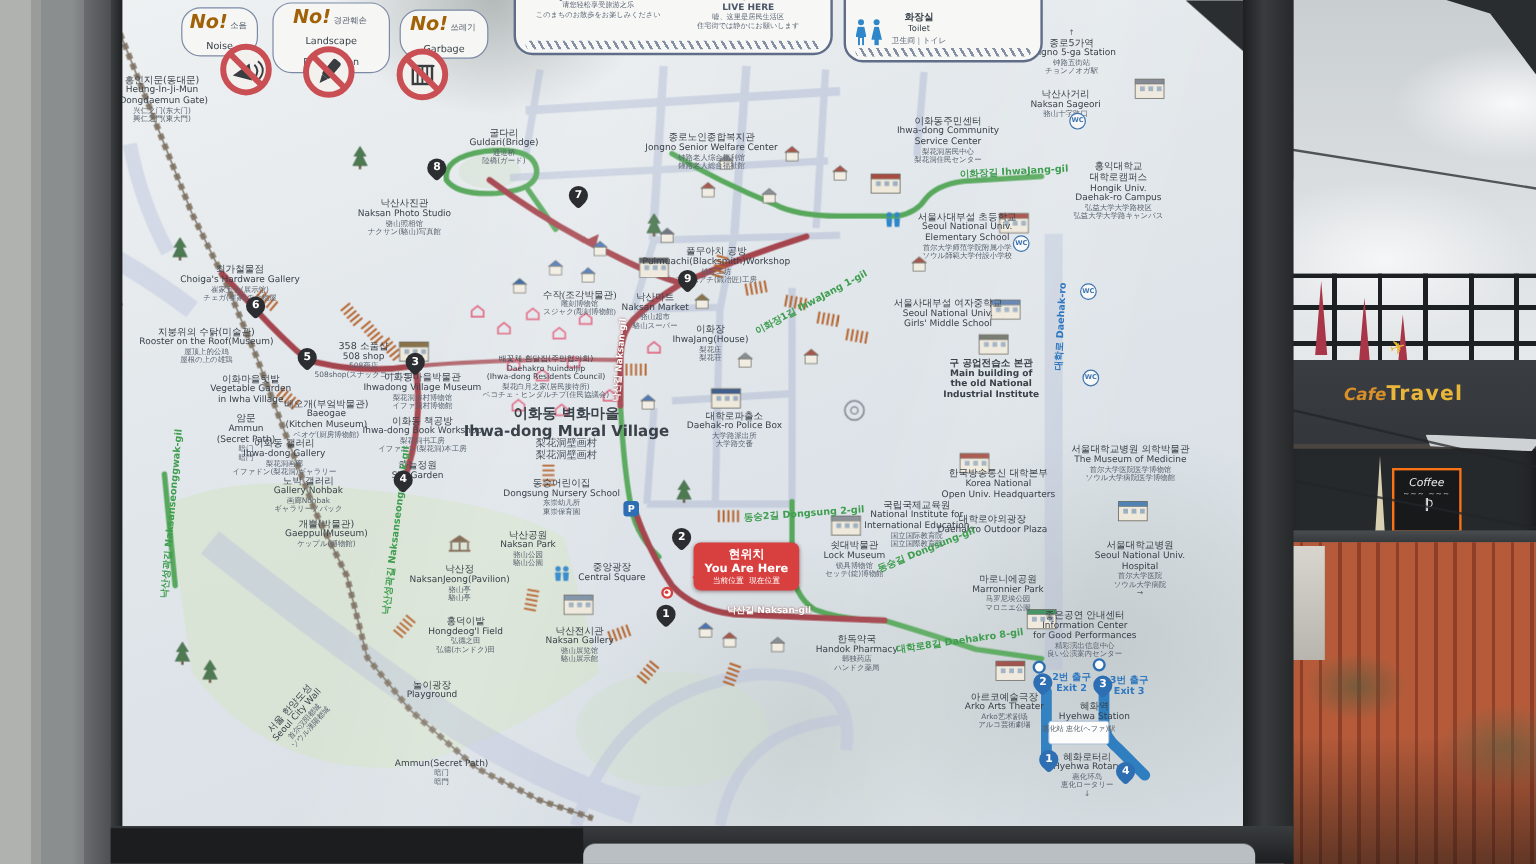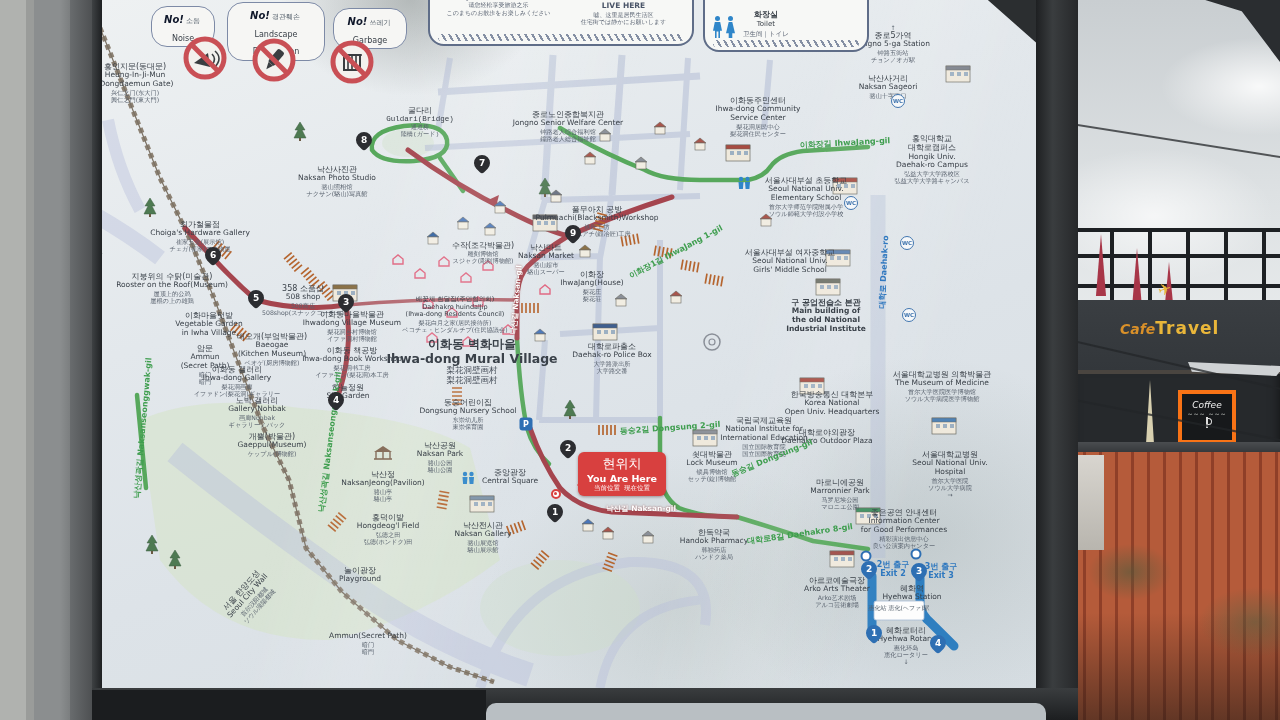--- a/index.html
+++ b/index.html
@@ -30,21 +30,21 @@
   .umb{position:absolute;width:18px;background:#a83648;clip-path:polygon(50% 0,78% 100%,22% 100%);}
   .cafe-body{position:absolute;left:0;top:78px;right:0;height:70px;background:linear-gradient(#3a3e42,#33373b);}
   .cafe-sign{position:absolute;left:50px;top:96px;white-space:nowrap;text-align:center;}
   .cafe-sign .c1{font-style:italic;font-weight:bold;font-size:14px;color:var(--sign_orange);}
   .cafe-sign .c2{font-weight:bold;font-size:17px;color:var(--sign_yellow);letter-spacing:1px;}
   .plane{position:absolute;left:88px;top:58px;font-size:16px;color:var(--sign_yellow);transform:rotate(-18deg);}
   .storefront{position:absolute;left:0;top:148px;right:0;height:102px;background:#26292c;
     box-shadow:inset 0 4px 0 #4a4540, inset 0 -6px 12px rgba(0,0,0,.6);}
   .awning{position:absolute;left:118px;top:140px;width:96px;height:14px;background:#cfd2d4;clip-path:polygon(0 0,100% 30%,92% 100%,4% 70%);}
   .cream-umb{position:absolute;left:72px;top:158px;width:16px;height:90px;background:#d8d0b0;clip-path:polygon(50% 0,85% 100%,15% 100%);}
-  .chalkboard{position:absolute;left:108px;top:168px;width:58px;height:54px;background:#17191b;border:4px solid #f97316;color:#eee;
+  .chalkboard{position:absolute;left:90px;top:168px;width:58px;height:54px;background:#17191b;border:2px solid #f97316;color:#eee;
     font-size:9px;font-style:italic;text-align:center;padding-top:6px;}
   .chalkboard .scribble{display:block;font-size:6px;color:#cfd3cd;letter-spacing:1px;}
   .cup{width:16px;height:9px;border:1.5px solid #ddd;border-top:none;border-radius:0 0 6px 6px;margin:3px auto 0;position:relative;}
   .cup:after{content:"";position:absolute;right:-5px;top:1px;width:4px;height:5px;border:1.5px solid #ddd;border-left:none;border-radius:0 4px 4px 0;}
   .tile-roof{position:absolute;left:1070px;top:452px;width:210px;height:268px;
     background:
       radial-gradient(60px 40px at 60px 120px,rgba(70,90,60,.55),transparent 70%),
       radial-gradient(80px 50px at 185px 170px,rgba(75,95,65,.5),transparent 70%),
       linear-gradient(rgba(0,0,0,0) 0 60%,rgba(30,24,20,.55)),
       repeating-linear-gradient(90deg,#b55b3a 0 13px,#8f3f28 13px 16px),
@@ -95,21 +95,21 @@
   .mk.blue{background:var(--marker_blue);}
   .mk.wc{width:14px;height:14px;border-radius:50%;background:#f6f8fa;border:1.5px solid #3f74ae;color:#3f74ae;transform:translate(-50%,-50%);}
   .mk.wc span{transform:none;font-size:5.5px;}
   .mk.slogo{width:11px;height:11px;border-radius:50%;background:#fff;border:2.5px solid var(--marker_blue);transform:translate(-50%,-50%);}
   .mk.park{width:13px;height:13px;border-radius:3px;background:var(--marker_blue);transform:translate(-50%,-50%);}
   .mk.park span{transform:none;font-size:8px;}
 
   
   .yah{position:absolute;left:578px;top:452px;width:88px;z-index:6;background:var(--yah_red);
     border-radius:6px;color:#fff;text-align:center;padding:3px 2px;box-shadow:0 1px 3px rgba(60,20,20,.4);}
-  .yah .l1{display:block;font-size:13px;font-weight:normal;}
+  .yah .l1{display:block;font-size:10px;font-weight:bold;}
   .yah .l2{display:block;font-size:9.5px;font-weight:bold;}
   .yah .l3{display:block;font-size:6.5px;}
   .yah:before{content:"";position:absolute;left:-8px;bottom:4px;border:7px solid transparent;border-right-color:var(--yah_red);}
   .yah-target{position:absolute;left:556px;top:494px;width:10px;height:10px;border:2.5px solid var(--yah_red);background:#fff;border-radius:50%;transform:translate(-50%,-50%);z-index:6;}
   .yah-target:after{content:"";position:absolute;left:1px;top:1px;width:3px;height:3px;background:var(--yah_red);border-radius:50%;}
 
   
   .notice{position:absolute;background:#f7f8f6;border:2px solid #5f6d88;border-radius:16px;z-index:6;}
   .notice .hatchedge{position:absolute;left:8px;right:8px;bottom:3px;height:7px;border-radius:4px;opacity:.75;
     background:repeating-linear-gradient(60deg,#5f6d88 0 2px,transparent 2px 6px);}
@@ -123,21 +123,21 @@
   .tperson:before{content:"";position:absolute;left:2px;top:0;width:5px;height:5px;border-radius:50%;background:#2f86c9;}
   .tperson:after{content:"";position:absolute;left:0;top:6px;width:9px;height:16px;background:#2f86c9;clip-path:polygon(20% 0,80% 0,100% 55%,78% 55%,78% 100%,60% 100%,60% 60%,40% 60%,40% 100%,22% 100%,22% 55%,0 55%);}
   .tperson.f:after{clip-path:polygon(30% 0,70% 0,100% 70%,70% 70%,70% 100%,30% 100%,30% 70%,0 70%);}
   .ttext{text-align:center;line-height:1.3;}
   .ttext .t1{font-size:8px;font-weight:bold;color:#3a4149;display:block;}
   .ttext .t2{font-size:7px;color:#3a4149;display:block;}
   .ttext .t3{font-size:6.5px;color:#5b6473;display:block;}
 
   .bubble{position:absolute;transform:translate(-50%,0);background:#f6f6f4;border:1.5px solid #7d8aa6;
     border-radius:16px;padding:2px 6px;text-align:center;z-index:6;white-space:normal;line-height:1.1;}
-  .bubble .no{color:#0f172a;font-weight:bold;font-style:italic;font-size:10px;margin-right:2px;}
+  .bubble .no{color:#a16207;font-weight:bold;font-style:italic;font-size:16px;margin-right:2px;}
   .bubble .bko{font-size:7px;color:#55606b;margin-right:2px;}
   .bubble .ben{font-size:8px;color:#3a4149;}
   .noic{position:absolute;width:48px;height:48px;transform:translate(-50%,-50%);z-index:6;}
   .noic svg{width:100%;height:100%;}
   .station-cjk{position:absolute;left:899px;top:604px;transform:translate(-50%,0);z-index:6;font-size:6px;color:#55606b;text-align:center;line-height:1.3;white-space:nowrap;}
 </style>
 </head>
 <body>
 
 <div id="scene">
@@ -509,45 +509,45 @@
           <span class="ko">서울 한양도성</span>
           <span class="en">Seoul City Wall</span>
           <span class="sm">首尔汉阳都城</span>
           <span class="sm">ソウル漢陽都城</span>
         </div>
         <div class="lbl" style="left: 368px; top: 632px;">
           <span class="en">Ammun(Secret Path)</span>
           <span class="sm">暗门</span>
           <span class="sm">暗門</span>
         </div>
-        <div class="lbl" style="left: 420px; top: 106px; font-family: Liberation Mono, monospace;">
+        <div class="lbl" style="left: 420px; top: 106px;">
           <span class="ko">굴다리</span>
           <span class="en">Guldari(Bridge)</span>
           <span class="sm">通道桥</span>
           <span class="sm">陸橋(ガード)</span>
         </div>
-        <div class="lbl" style="left: 568px; top: 110px;">
+        <div class="lbl" style="left: 593px; top: 110px;">
           <span class="ko">종로노인종합복지관</span>
           <span class="en">Jongno Senior Welfare Center</span>
           <span class="sm">钟路老人综合福利馆</span>
           <span class="sm">鐘路老人総合福祉館</span>
         </div>
         <div class="lbl" style="left: 546px; top: 243px;">
           <span class="ko">낙산마트</span>
           <span class="en">Naksan Market</span>
           <span class="sm">骆山超市</span>
           <span class="sm">駱山スーパー</span>
         </div>
         <div class="lbl" style="left: 592px; top: 270px;">
           <span class="ko">이화장</span>
           <span class="en">IhwaJang(House)</span>
           <span class="sm">梨花庄</span>
           <span class="sm">梨花荘</span>
         </div>
-        <div class="lbl" style="left: 483px; top: 241px;">
+        <div class="lbl" style="left: 483px; top: 241px; font-family: Liberation Serif, serif;">
           <span class="ko">수작(조각박물관)</span>
           <span class="sm">雕刻博物馆</span>
           <span class="sm">スジャク(彫刻博物館)</span>
         </div>
         <div class="lbl tiny" style="left: 455px; top: 296px;">
           <span class="ko">배꽃체 흰달집(주민협의회)</span>
           <span class="en">Daehakro huindalJip</span>
           <span class="en">(Ihwa-dong Residents Council)</span>
           <span class="sm">梨花白月之家(居民接待所)</span>
           <span class="sm">ベコチェ・ヒンダルチプ(住民協議会)</span>
@@ -563,21 +563,21 @@
           <span class="en">Lock Museum</span>
           <span class="sm">锁具博物馆</span>
           <span class="sm">セッテ(錠)博物館</span>
         </div>
         <div class="lbl" style="left: 714px; top: 528px;">
           <span class="ko">한독약국</span>
           <span class="en">Handok Pharmacy</span>
           <span class="sm">韩独药店</span>
           <span class="sm">ハンドク薬局</span>
         </div>
-        <div class="lbl" style="left: 758px; top: 96px;">
+        <div class="lbl" style="left: 790px; top: 96px;">
           <span class="ko">이화동주민센터</span>
           <span class="en">Ihwa-dong Community</span>
           <span class="en">Service Center</span>
           <span class="sm">梨花洞居民中心</span>
           <span class="sm">梨花洞住民センター</span>
         </div>
         <div class="lbl" style="left: 806px; top: 176px;">
           <span class="ko">서울사대부설 초등학교</span>
           <span class="en">Seoul National Univ.</span>
           <span class="en">Elementary School</span>

